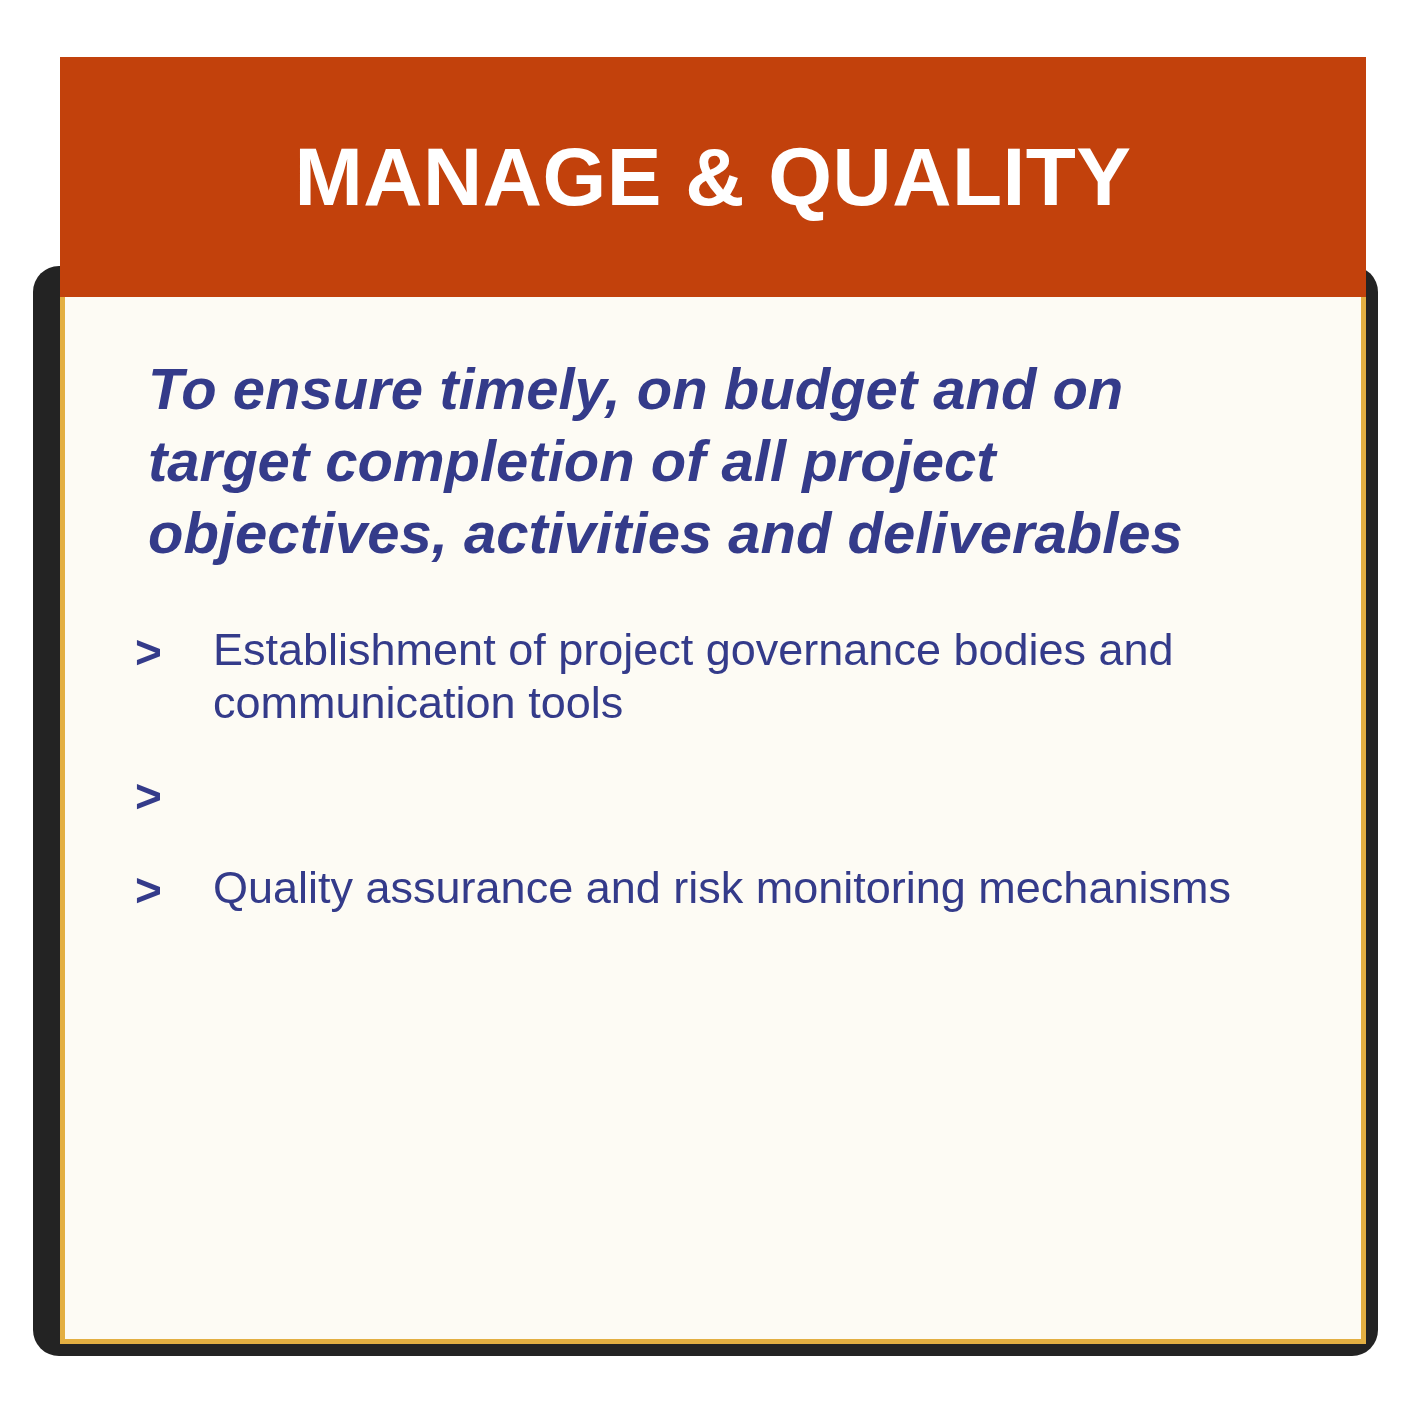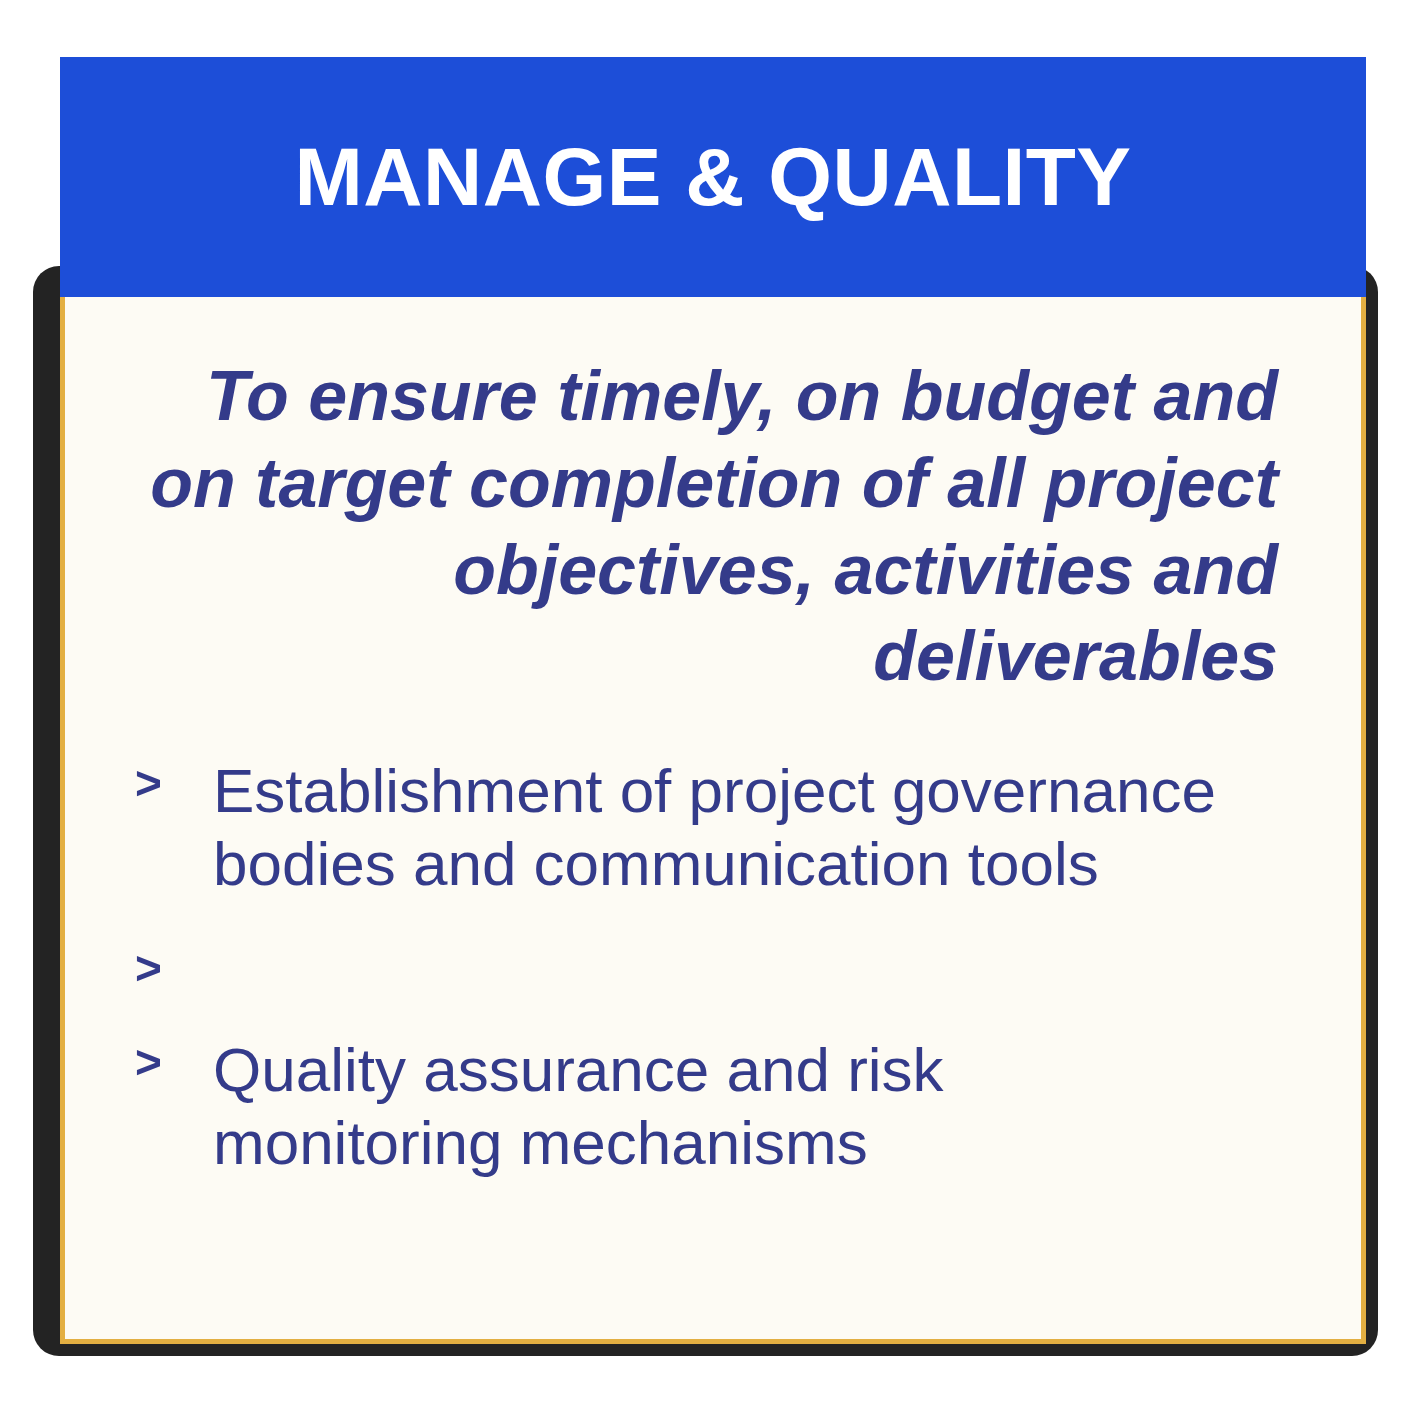--- a/index.html
+++ b/index.html
@@ -34,21 +34,21 @@
     border-radius: 26px;
   }
 
   
   .card-header {
     position: absolute;
     left: 60px;
     top: 57px;
     width: 1306px;
     height: 240px;
-    background: #1d4ed8;
+    background: #c2410c;
     display: flex;
     align-items: center;
     justify-content: center;
     box-sizing: border-box;
   }
 
   .card-title {
     color: #ffffff;
     font-family: "Liberation Sans", sans-serif;
     font-size: 82px;
@@ -73,23 +73,23 @@
     box-sizing: border-box;
     padding: 52px 52px 0 52px;
   }
 
   
   .subtitle {
     color: #343b8a;
     font-family: "Liberation Sans", sans-serif;
     font-style: italic;
     font-weight: bold;
-    font-size: 70px;
+    font-size: 58px;
     line-height: 1.24;
-    text-align: right;
+    text-align: left;
     margin: 0 auto;
     max-width: 1130px;
     padding-top: 4px;
   }
 
   
   .bullet-list {
     list-style: none;
     margin: 54px 0 0 0;
     padding: 0 0 0 18px;
@@ -112,21 +112,21 @@
     line-height: 1.18;
     flex: 0 0 auto;
     width: 78px;
     text-align: left;
     padding-top: 2px;
   }
 
   .bullet-text {
     color: #343b8a;
     font-family: "Liberation Sans", sans-serif;
-    font-size: 62px;
+    font-size: 45px;
     font-weight: normal;
     line-height: 1.18;
     flex: 1 1 auto;
     max-width: 1035px;
   }
 </style>
 </head>
 <body>
 
 <div class="card-wrap">

